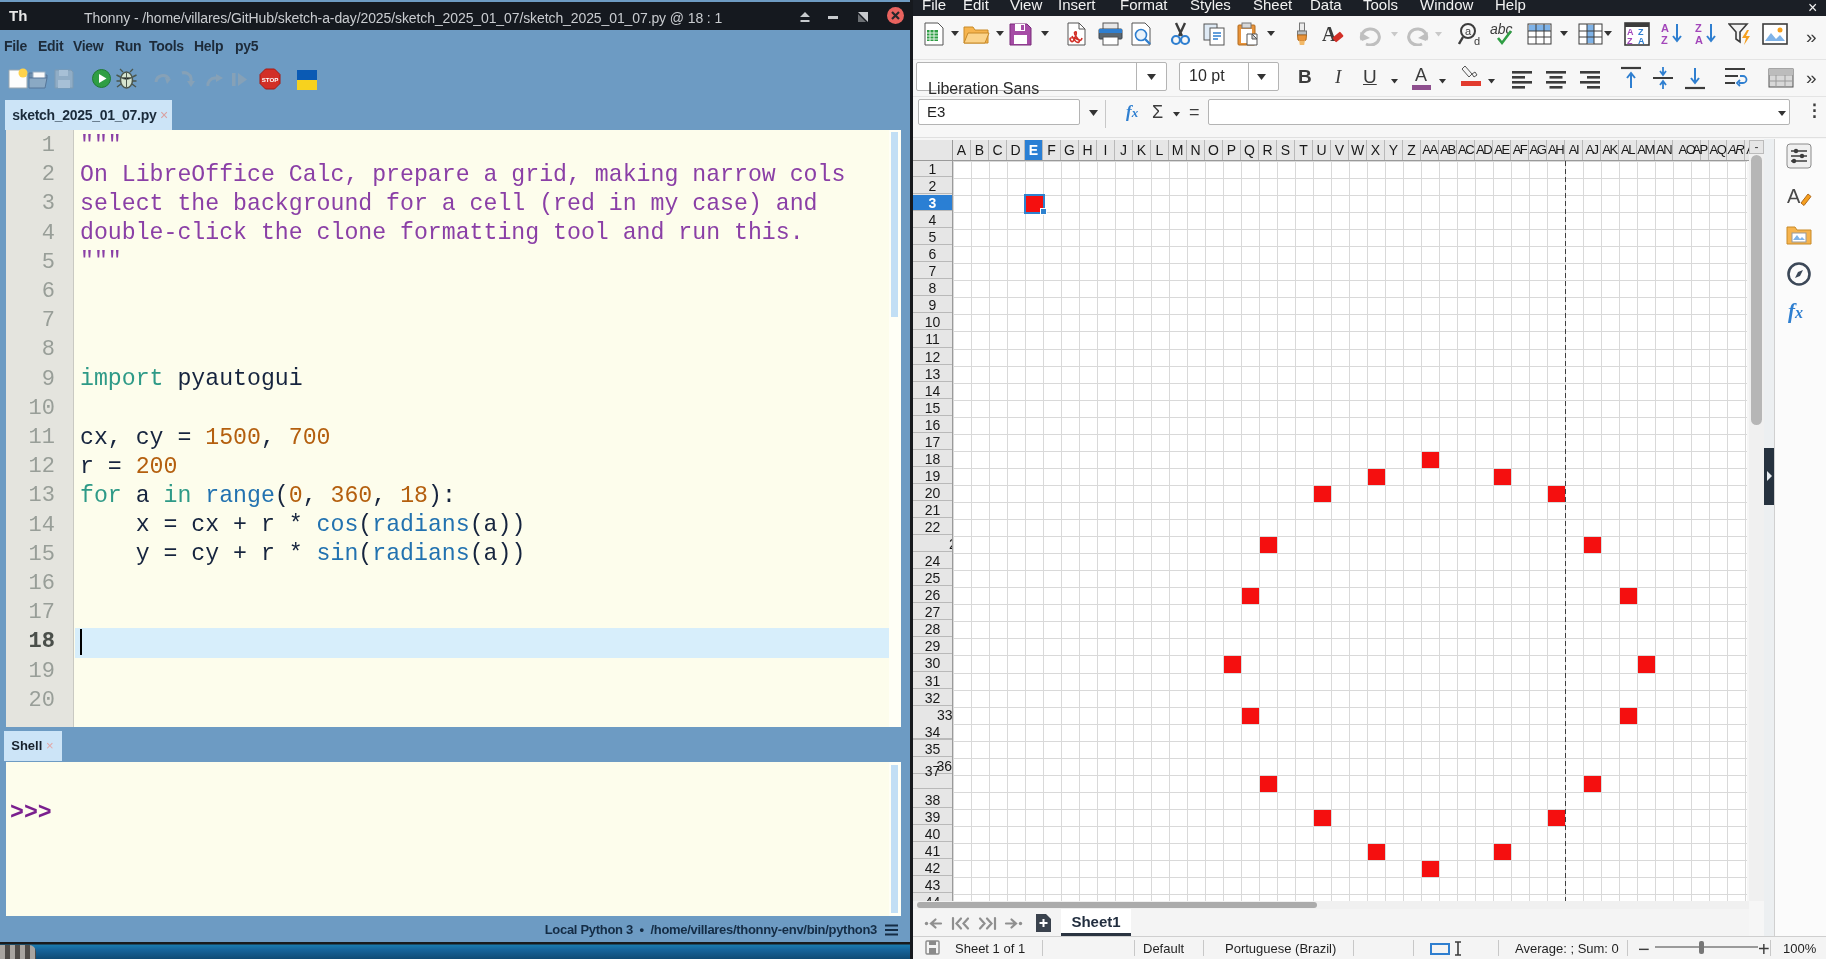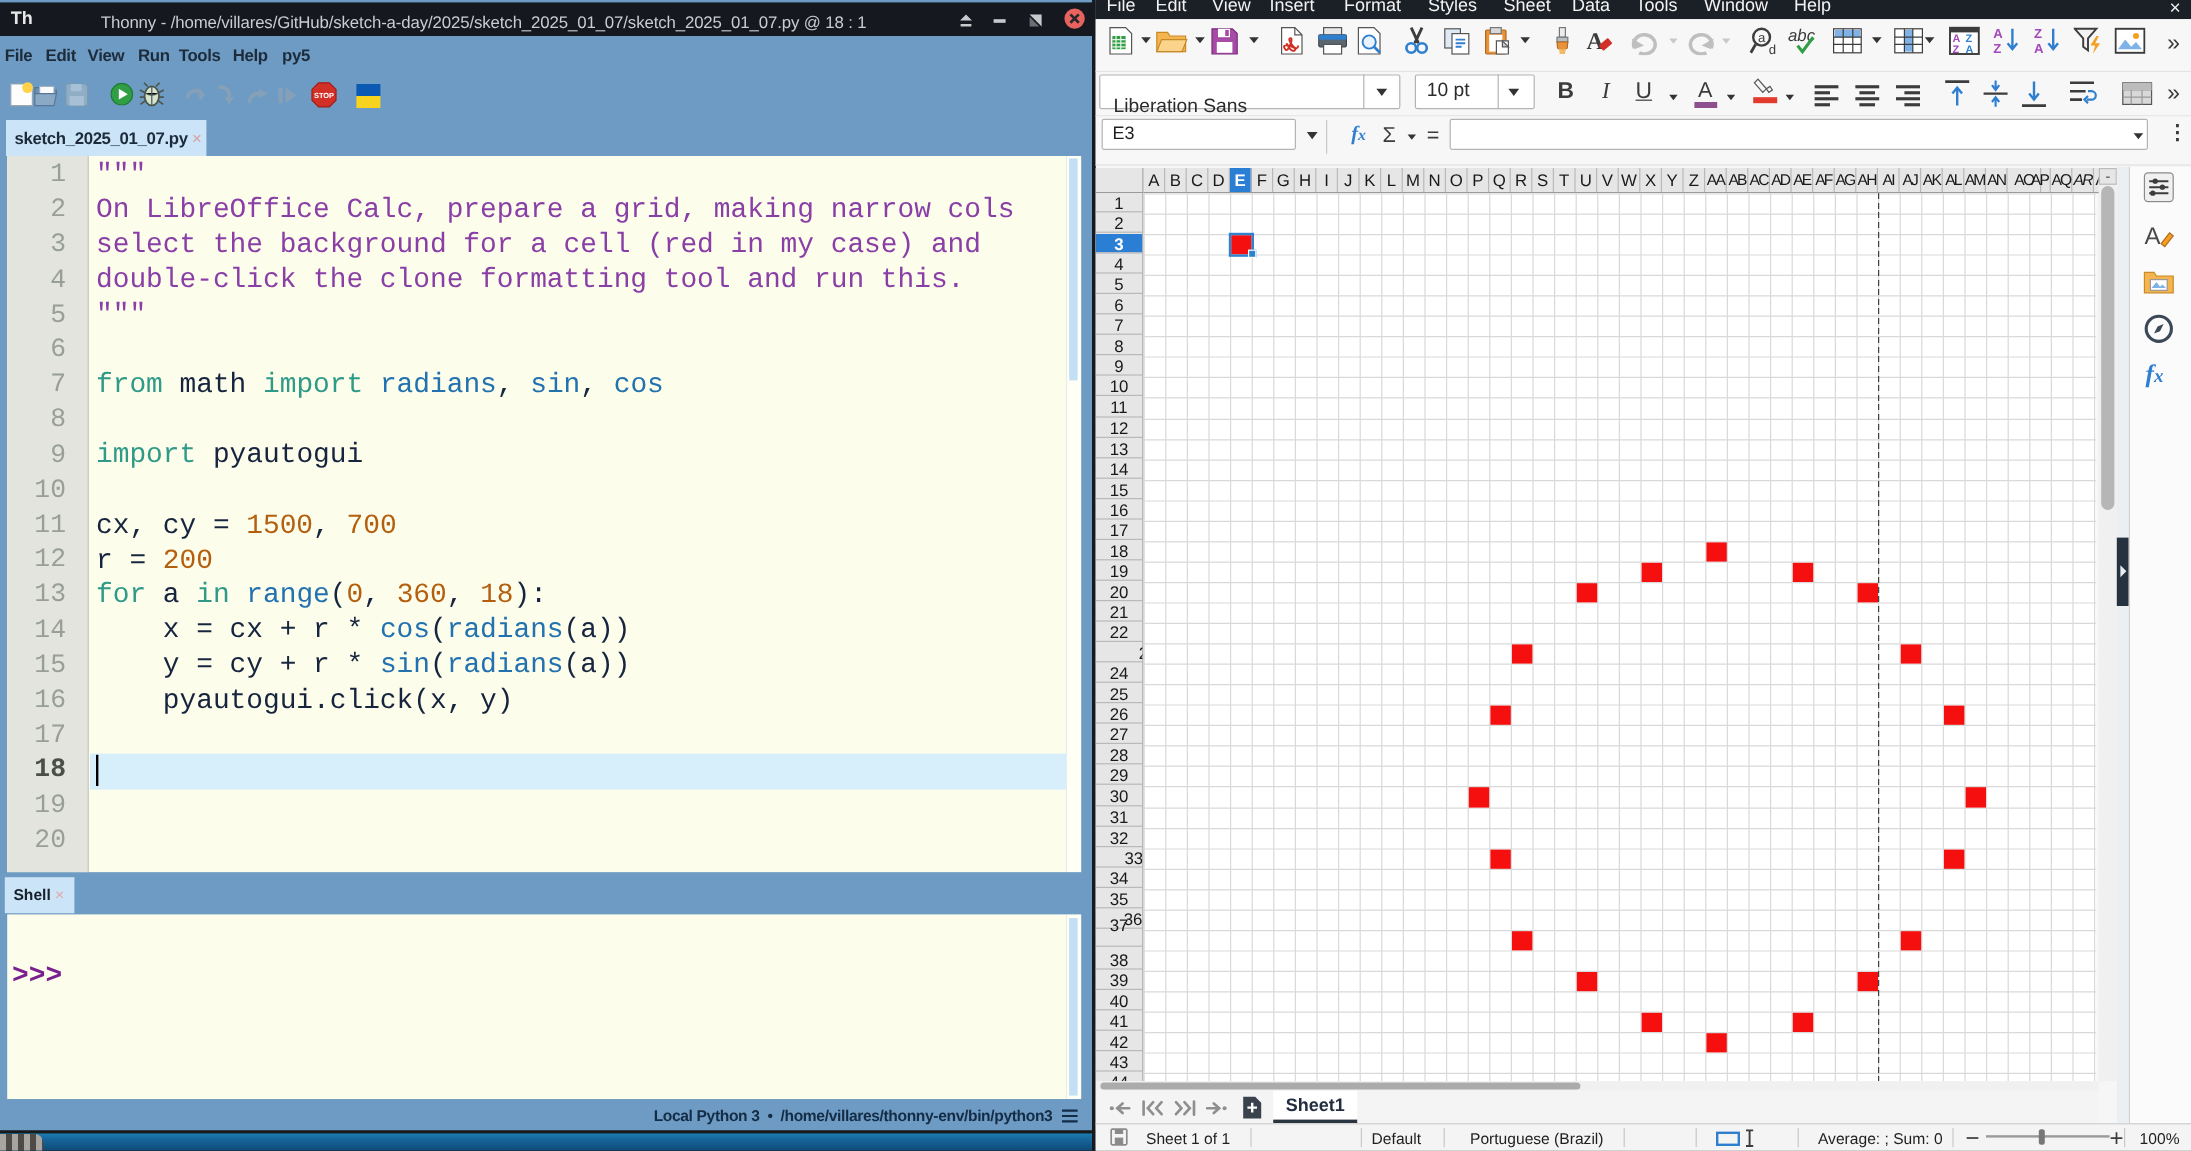--- a/index.html
+++ b/index.html
@@ -163,28 +163,26 @@
     <div class="lnum" style="top:571.0px;">16</div>
     <div class="lnum" style="top:600.2px;">17</div>
     <div class="lnum" style="top:629.4px;font-weight:700;color:#4a4f4a;">18</div>
     <div class="lnum" style="top:658.6px;">19</div>
     <div class="lnum" style="top:687.8px;">20</div>
 <div class="cl" style="top:132.5px"><span class="st">"""</span></div>
     <div class="cl" style="top:161.7px"><span class="st">On LibreOffice Calc, prepare a grid, making narrow cols</span></div>
     <div class="cl" style="top:190.9px"><span class="st">select the background for a cell (red in my case) and</span></div>
     <div class="cl" style="top:220.1px"><span class="st">double-click the clone formatting tool and run this.</span></div>
     <div class="cl" style="top:249.3px"><span class="st">"""</span></div>
-    <div class="cl" style="top:307.7px"><span class="kw">from</span> math <span class="kw">import</span> <span class="fn">radians</span>, <span class="fn">sin</span>, <span class="fn">cos</span></div>
     <div class="cl" style="top:366.1px"><span class="kw">import</span> pyautogui</div>
     <div class="cl" style="top:424.5px">cx, cy = <span class="nb">1500</span>, <span class="nb">700</span></div>
     <div class="cl" style="top:453.7px">r = <span class="nb">200</span></div>
     <div class="cl" style="top:482.9px"><span class="kw">for</span> a <span class="kw">in</span> <span class="fn">range</span>(<span class="nb">0</span>, <span class="nb">360</span>, <span class="nb">18</span>):</div>
     <div class="cl" style="top:512.1px">    x = cx + r * <span class="fn">cos</span>(<span class="fn">radians</span>(a))</div>
     <div class="cl" style="top:541.3px">    y = cy + r * <span class="fn">sin</span>(<span class="fn">radians</span>(a))</div>
-    <div class="cl" style="top:570.5px">    pyautogui.click(x, y)</div>
 <div class="cursor"></div>
 <div class="edsb">
       <div class="th"></div>
     </div>
 <div id="split"></div>
 <div id="shtab">&nbsp;&nbsp;Shell <span style="color:#e3a7a7;font-weight:400;">×</span></div>
 <div class="shell"></div>
 <div class="cl" style="left:10px;top:800px;color:#7a1f8e;font-weight:700;">&gt;&gt;&gt;</div>
 <div class="shsb">
       <div class="th"></div>
@@ -516,21 +514,21 @@
       <div class="rh" style="top:375px;height:16px;line-height:16px;padding-left:36px;">23</div>
       <div class="rh" style="top:392px;height:16px;line-height:16px;">24</div>
       <div class="rh" style="top:409px;height:16px;line-height:16px;">25</div>
       <div class="rh" style="top:426px;height:16px;line-height:16px;">26</div>
       <div class="rh" style="top:443px;height:16px;line-height:16px;">27</div>
       <div class="rh" style="top:460px;height:16px;line-height:16px;">28</div>
       <div class="rh" style="top:477px;height:16px;line-height:16px;">29</div>
       <div class="rh" style="top:494px;height:17px;line-height:17px;">30</div>
       <div class="rh" style="top:512px;height:16px;line-height:16px;">31</div>
       <div class="rh" style="top:529px;height:16px;line-height:16px;">32</div>
-      <div class="rh" style="top:546px;height:16px;line-height:16px;padding-left:24px;">33</div>
+      <div class="rh" style="top:546px;height:32px;line-height:16px;padding-left:24px;">33</div>
       <div class="rh" style="top:563px;height:16px;line-height:16px;">34</div>
       <div class="rh" style="top:580px;height:16px;line-height:16px;">35</div>
       <div class="rh" style="top:597px;height:16px;line-height:16px;text-align:right;">36</div>
       <div class="rh" style="top:602px;height:26px;line-height:16px;">37</div>
       <div class="rh" style="top:631px;height:16px;line-height:16px;">38</div>
       <div class="rh" style="top:648px;height:16px;line-height:16px;">39</div>
       <div class="rh" style="top:665px;height:16px;line-height:16px;">40</div>
       <div class="rh" style="top:682px;height:16px;line-height:16px;">41</div>
       <div class="rh" style="top:699px;height:16px;line-height:16px;">42</div>
       <div class="rh" style="top:716px;height:16px;line-height:16px;">43</div>

